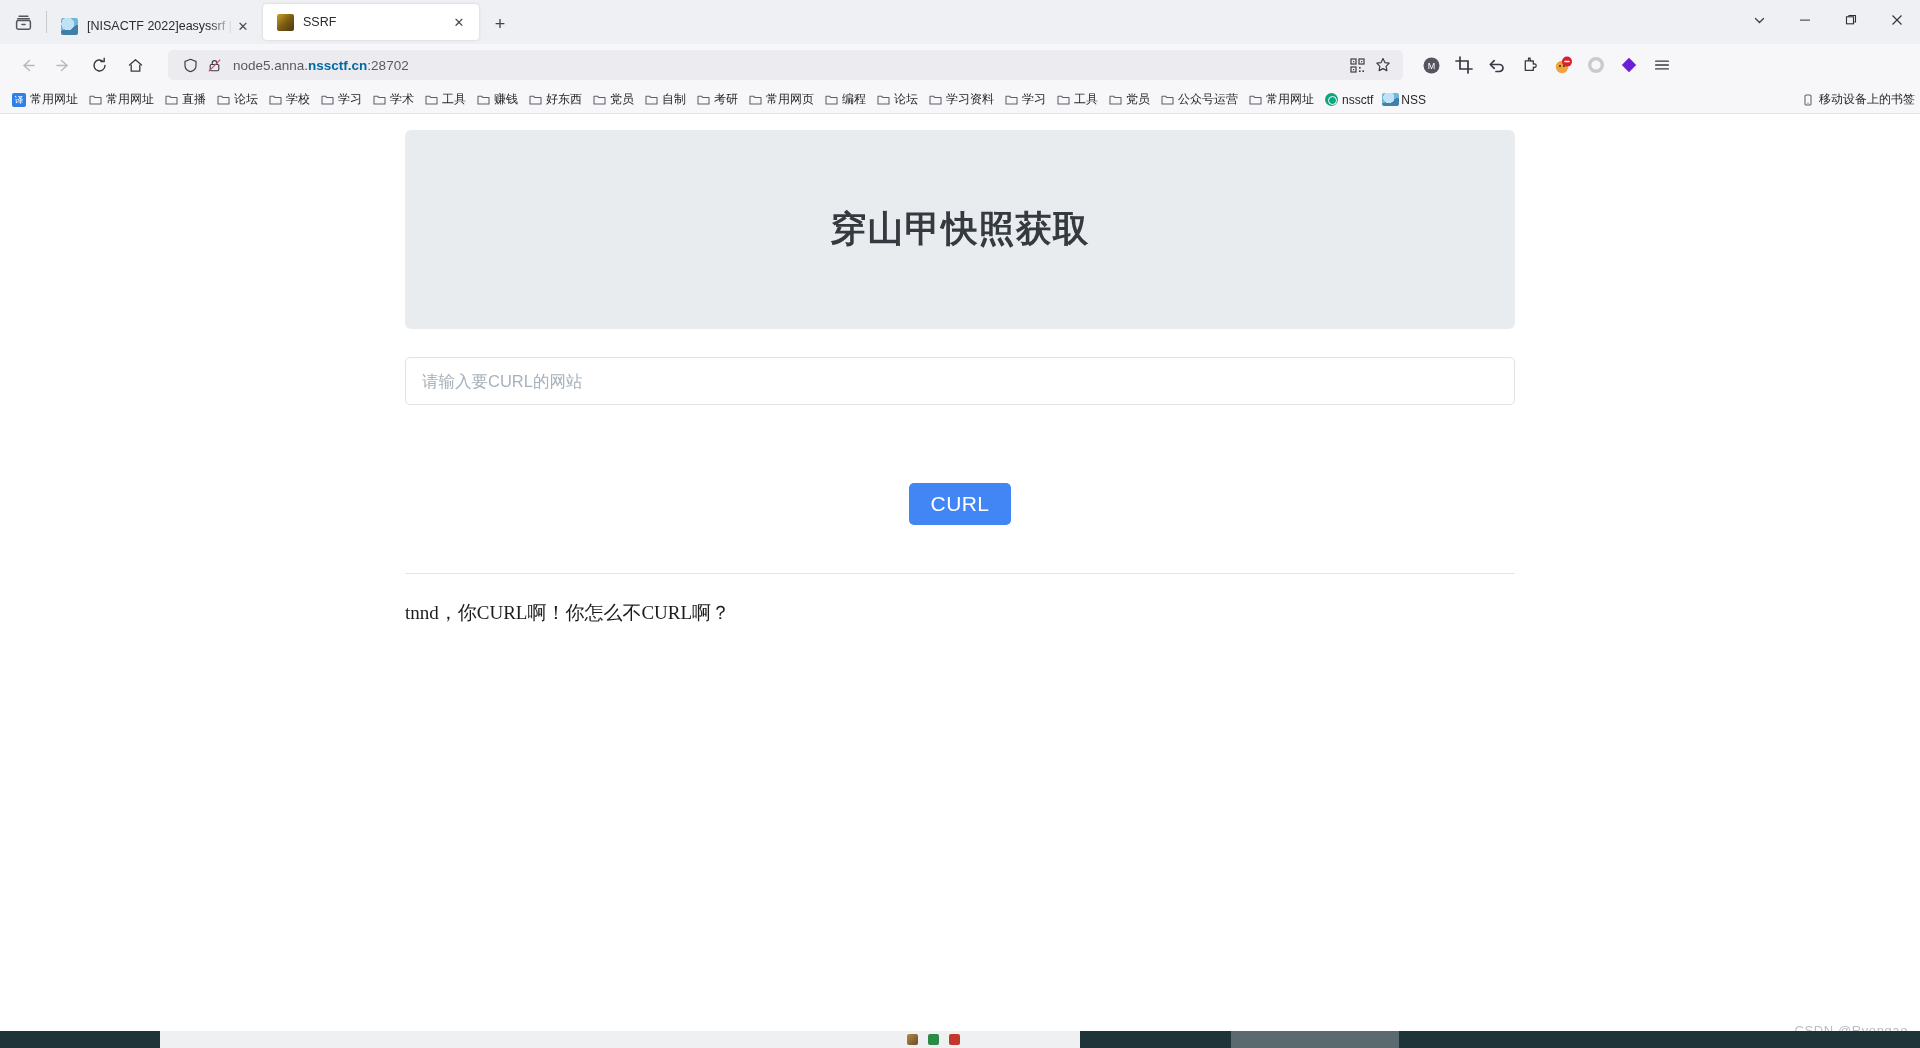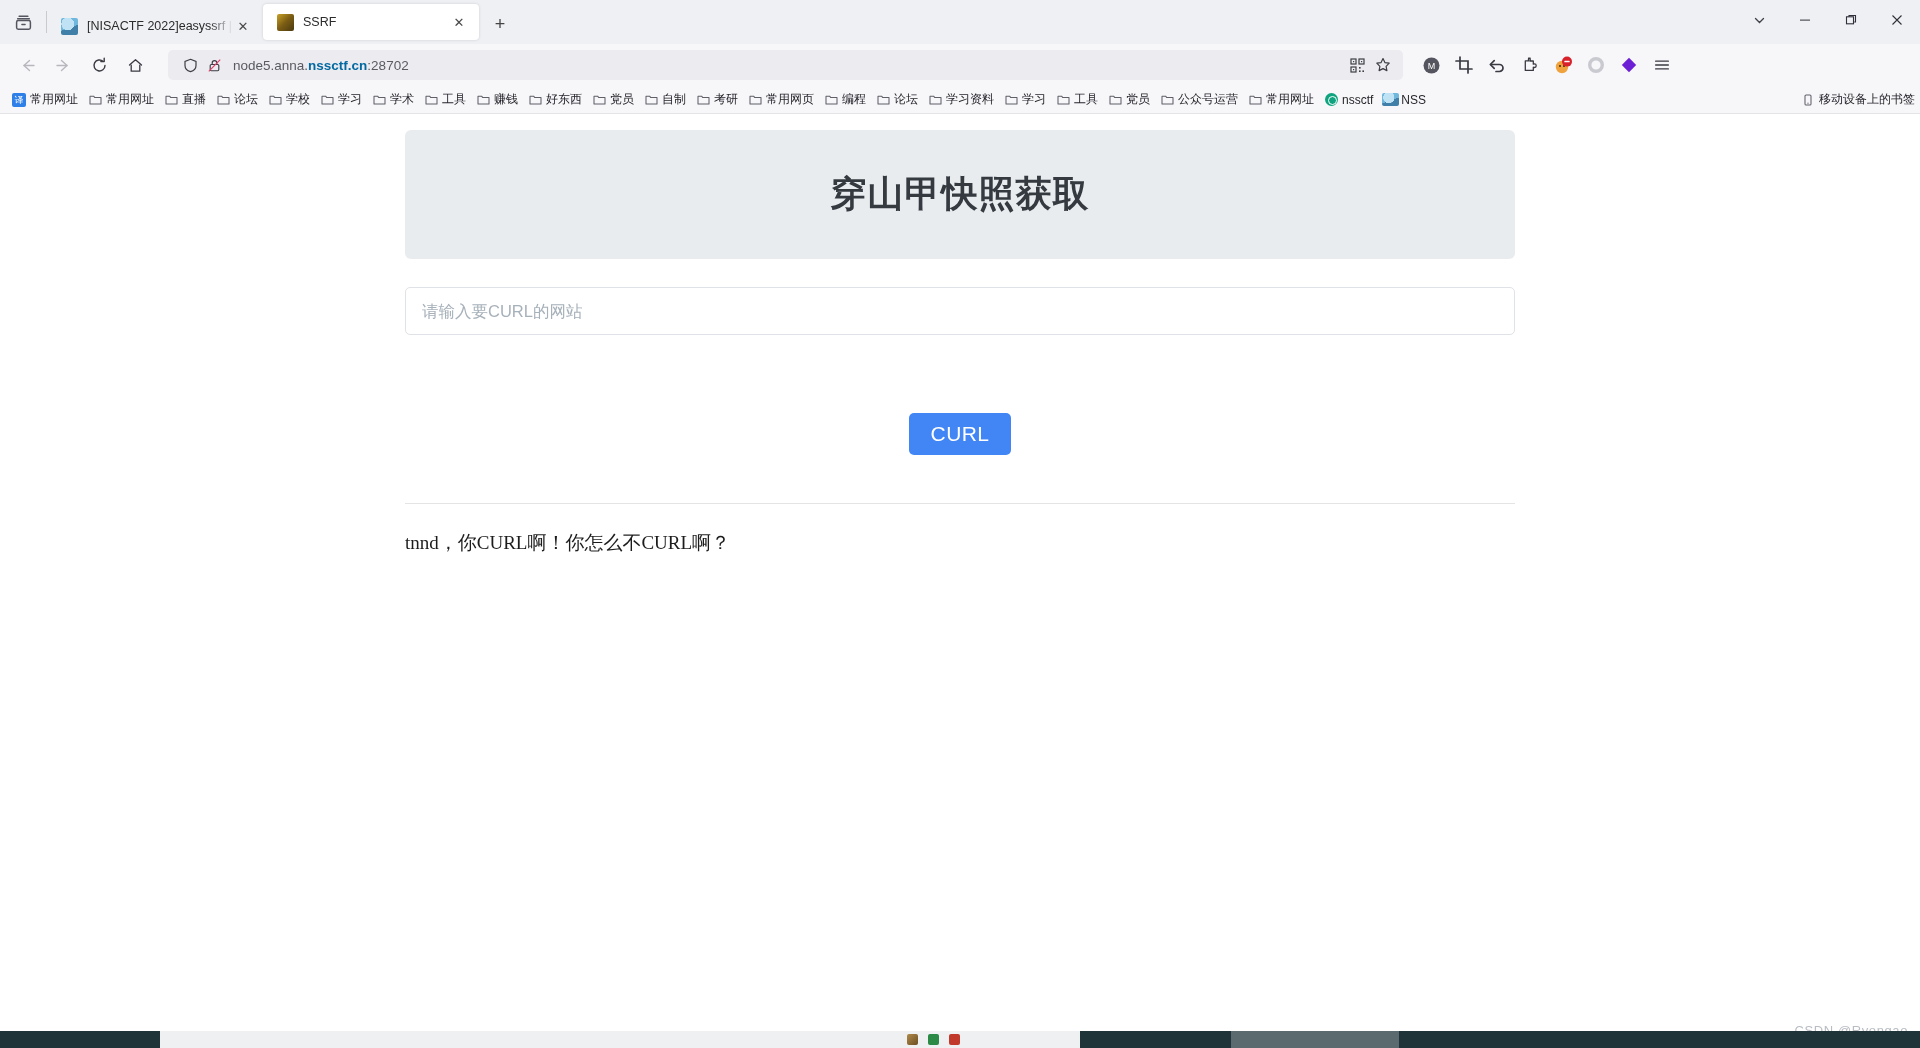--- a/index.html
+++ b/index.html
@@ -303,21 +303,21 @@
     width: 1920px;
     padding-top: 8px;
   }
   .container {
     width: 1110px;
     margin: 0 auto;
   }
   .jumbotron {
     background: #e9ecef;
     border-radius: 6px;
-    padding: 40px 0;
+    padding: 75px 0;
     text-align: center;
     margin-top: 8px;
   }
   .jumbotron h1 {
     margin: 0;
     font-size: 36px;
     font-weight: bold;
     color: #343a40;
     letter-spacing: 1px;
   }

